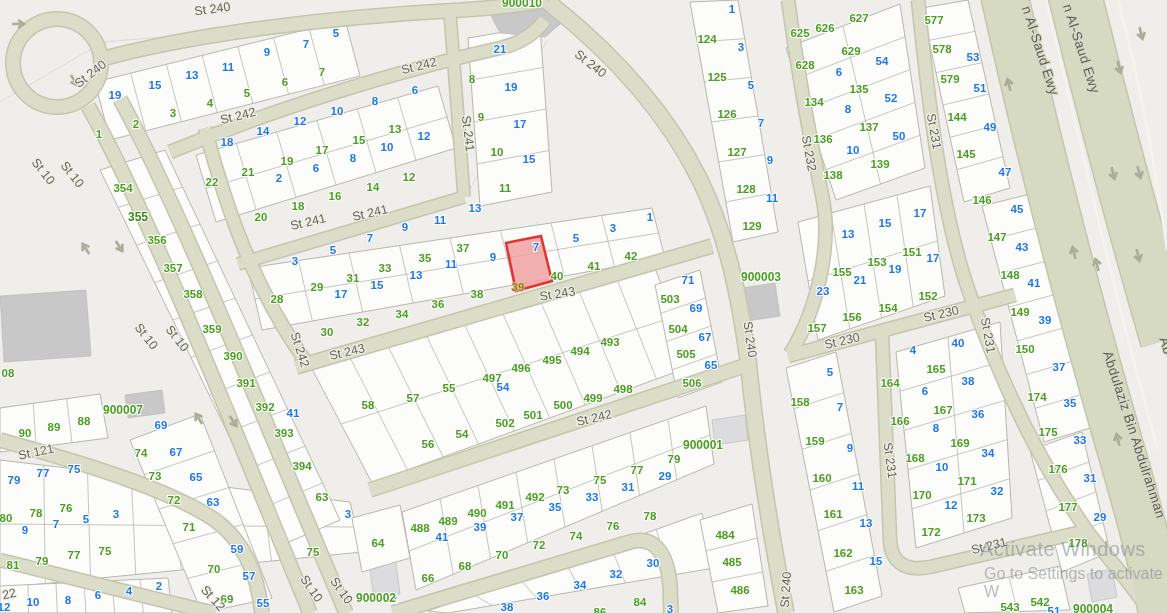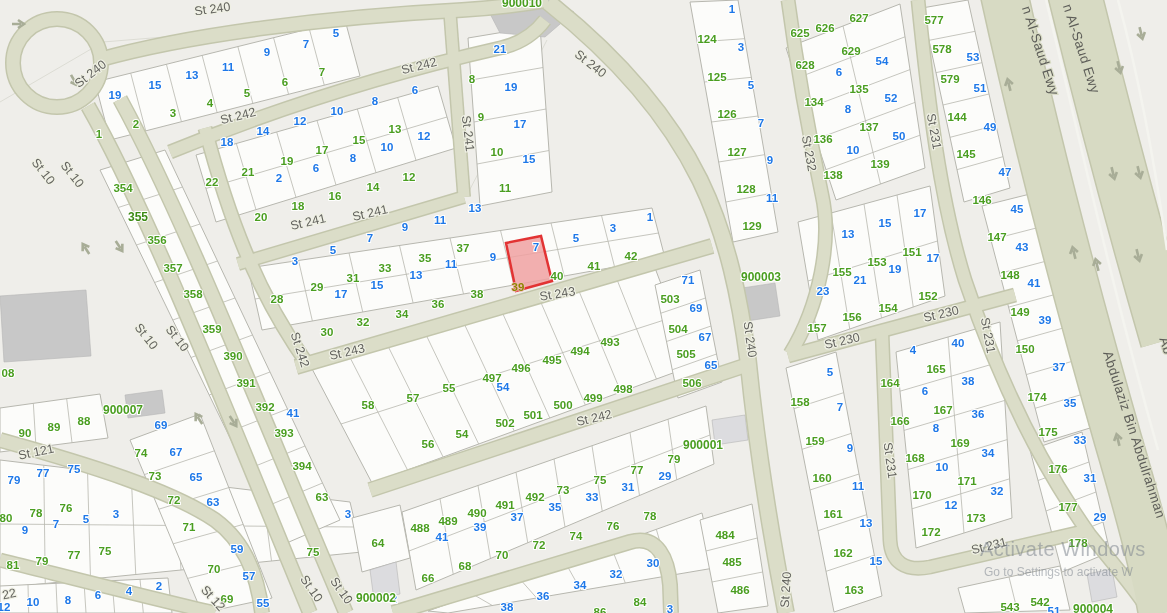--- a/index.html
+++ b/index.html
@@ -8,21 +8,21 @@
   svg{position:absolute;left:0;top:0;}
   text{font-family:"Liberation Sans","DejaVu Sans",sans-serif;}
   .lotg{fill:#4a9e20;font-size:11.5px;font-weight:bold;paint-order:stroke;stroke:#ffffff;stroke-width:2px;}
   .lotb{fill:#1e78e8;font-size:11.5px;font-weight:bold;paint-order:stroke;stroke:#ffffff;stroke-width:2px;}
   .lotbold{fill:#3c8a14;font-size:12px;font-weight:bold;paint-order:stroke;stroke:#ffffff;stroke-width:2px;}
   .loto{fill:#8f8400;font-size:11.5px;font-weight:bold;paint-order:stroke;stroke:#efb9b4;stroke-width:1.5px;}
   .dist{fill:#4a9e20;font-size:12px;font-weight:bold;paint-order:stroke;stroke:#ffffff;stroke-width:2.2px;}
   .stl{fill:#63635e;font-size:12.5px;paint-order:stroke;stroke:#eff0e4;stroke-width:2.4px;}
   .hwy{fill:#5d5d58;font-size:13.5px;paint-order:stroke;stroke:#d7dac3;stroke-width:2.4px;letter-spacing:.4px;}
   #wm1{position:absolute;left:980px;top:538px;font-size:20px;color:rgba(128,134,144,.55);letter-spacing:.5px;}
-  #wm2{position:absolute;left:984px;top:565px;font-size:12px;color:rgba(128,134,144,.55);}
+  #wm2{position:absolute;left:984px;top:565px;font-size:16px;color:rgba(128,134,144,.55);}
 </style>
 </head>
 <body>
 
 <div id="viewport">
   <svg id="map" width="1167" height="613" viewBox="0 0 1167 613">
       <rect x="0" y="0" width="1167" height="613" fill="#efeeea"></rect>
       <path d="M103,42 L458,13" stroke="#dcdcd4" stroke-width="1" fill="none"></path>
       <path d="M0,102 L98,45" stroke="#dcdcd4" stroke-width="1" fill="none"></path>
       <path d="M466,197 L547,40" stroke="#dcdcd4" stroke-width="1" fill="none"></path>

